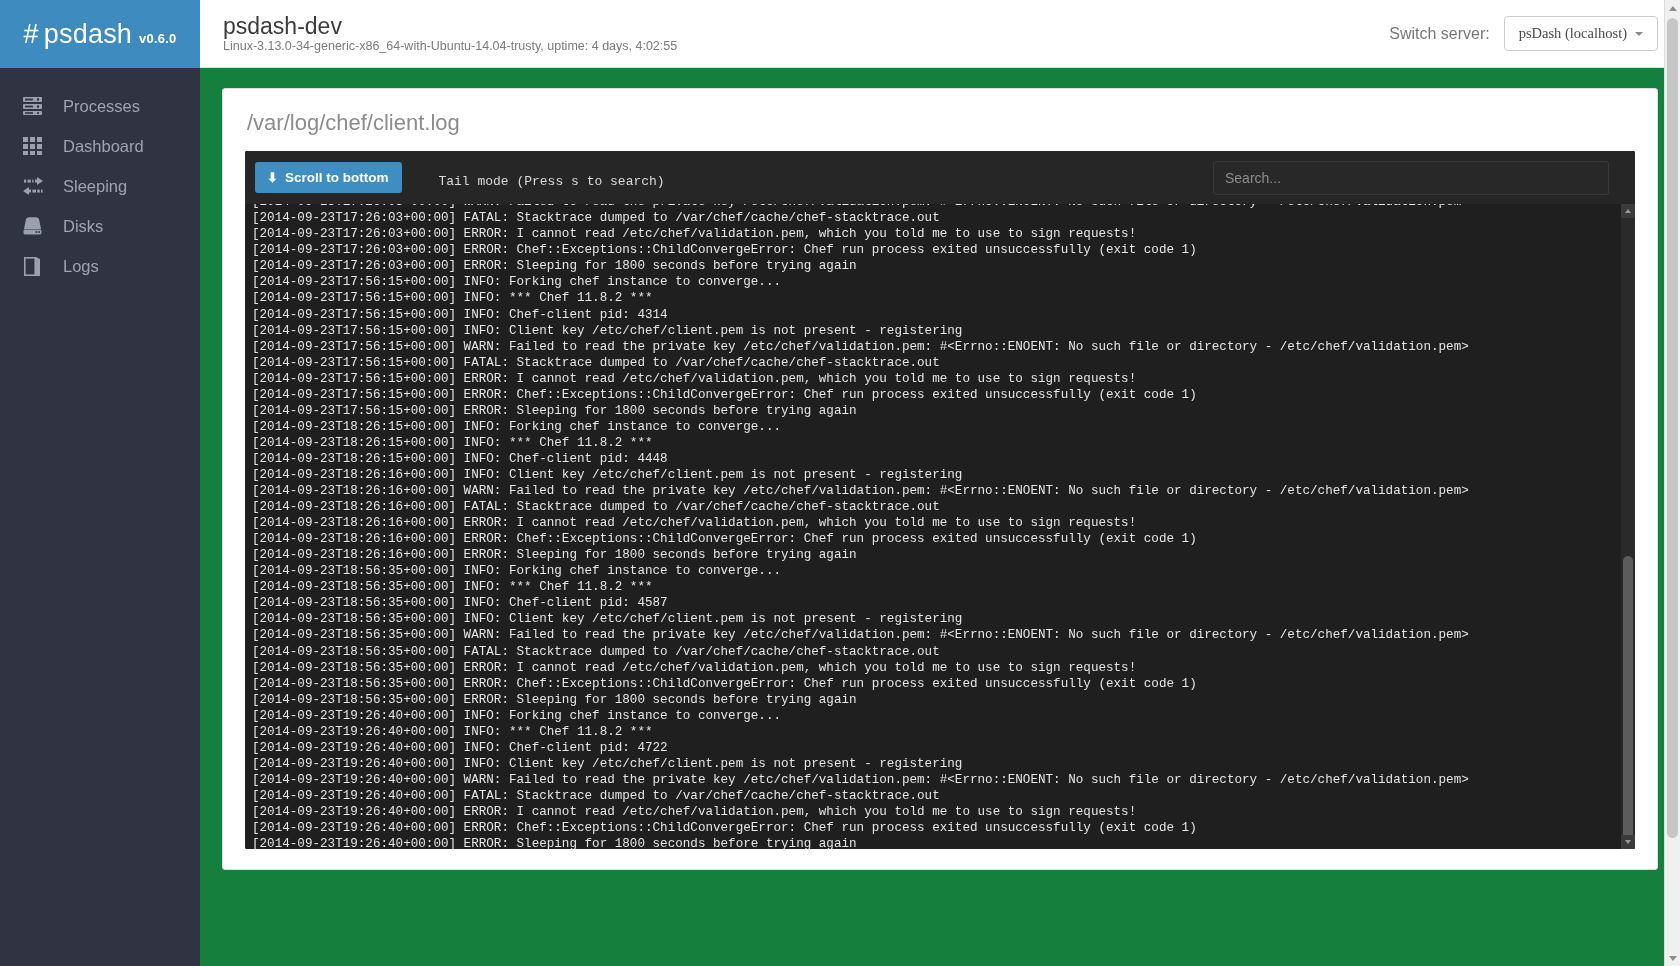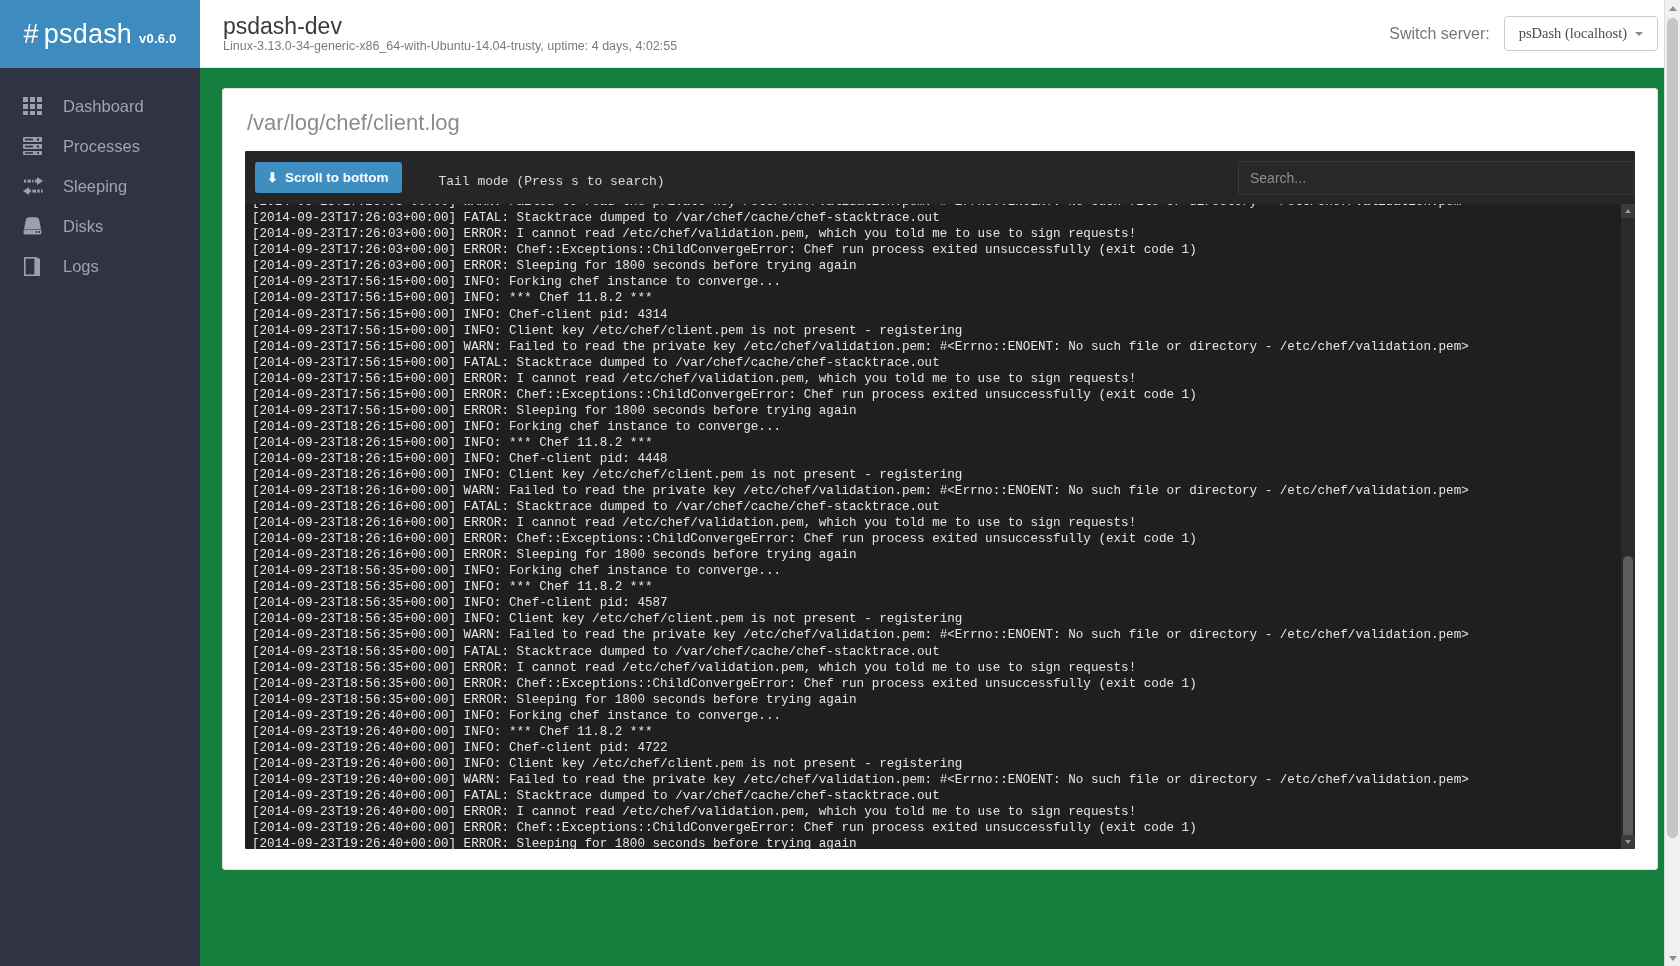--- a/index.html
+++ b/index.html
@@ -129,21 +129,21 @@
   }
   #scroll-bottom-btn .dl-arrow { margin-right: 7px; font-size: 13px; line-height: 1; }
   #tailmode {
     color: #dadada;
     font-family: "Liberation Mono", monospace;
     font-size: 13px;
     margin-left: 36px;
     white-space: nowrap;
     margin-top: 8px;
   }
-  #search-wrap { margin-left: auto; margin-right: 1px; }
+  #search-wrap { margin-left: auto; margin-right: 26px; }
   #search-input {
     width: 396px;
     background: #282828;
     border: 1px solid #3a3a3a;
     border-radius: 3px;
     color: #d8d8d8;
     font-size: 14px;
     padding: 8px 11px;
     font-family: "Liberation Sans", sans-serif;
     outline: none;
@@ -234,59 +234,59 @@
 
   <div id="sidebar">
 
     <div id="brand">
       <span class="hashmark">#</span>
       <span class="brandname">psdash</span>
       <span class="ver">v0.6.0</span>
     </div>
 
     <div class="nav">
+
+      <a class="nav-item">
+        <span class="nav-icon">
+          <svg width="22" height="20" viewBox="0 0 22 20">
+            <g fill="#9aa0ac">
+              <rect x="0" y="1" width="19" height="5" rx="1"></rect>
+              <rect x="0" y="8" width="19" height="5" rx="1"></rect>
+              <rect x="0" y="15" width="19" height="4" rx="1"></rect>
+            </g>
+            <g fill="#2f3342">
+              <circle cx="15" cy="3.5" r="1.2"></circle>
+                <circle cx="15" cy="10.5" r="1.2"></circle>
+                <circle cx="15" cy="17" r="1.1"></circle>
+              <rect x="2" y="2.6" width="8" height="1.8"></rect>
+                <rect x="2" y="9.6" width="8" height="1.8"></rect>
+                <rect x="2" y="16.2" width="8" height="1.6"></rect>
+            </g>
+          </svg>
+        </span>
+        <span class="nav-label">Processes</span>
+      </a>
 
       <a class="nav-item">
         <span class="nav-icon">
           <svg width="22" height="20" viewBox="0 0 22 20">
             <g fill="#9aa0ac">
               <rect x="0" y="1" width="5" height="5"></rect>
                 <rect x="7" y="1" width="5" height="5"></rect>
                 <rect x="14" y="1" width="5" height="5"></rect>
               <rect x="0" y="8" width="5" height="5"></rect>
                 <rect x="7" y="8" width="5" height="5"></rect>
                 <rect x="14" y="8" width="5" height="5"></rect>
               <rect x="0" y="15" width="5" height="4"></rect>
                 <rect x="7" y="15" width="5" height="4"></rect>
                 <rect x="14" y="15" width="5" height="4"></rect>
             </g>
           </svg>
         </span>
         <span class="nav-label">Dashboard</span>
-      </a>
-
-      <a class="nav-item">
-        <span class="nav-icon">
-          <svg width="22" height="20" viewBox="0 0 22 20">
-            <g fill="#9aa0ac">
-              <rect x="0" y="1" width="19" height="5" rx="1"></rect>
-              <rect x="0" y="8" width="19" height="5" rx="1"></rect>
-              <rect x="0" y="15" width="19" height="4" rx="1"></rect>
-            </g>
-            <g fill="#2f3342">
-              <circle cx="15" cy="3.5" r="1.2"></circle>
-                <circle cx="15" cy="10.5" r="1.2"></circle>
-                <circle cx="15" cy="17" r="1.1"></circle>
-              <rect x="2" y="2.6" width="8" height="1.8"></rect>
-                <rect x="2" y="9.6" width="8" height="1.8"></rect>
-                <rect x="2" y="16.2" width="8" height="1.6"></rect>
-            </g>
-          </svg>
-        </span>
-        <span class="nav-label">Processes</span>
       </a>
 
       <a class="nav-item">
         <span class="nav-icon">
           <svg width="24" height="20" viewBox="0 0 24 20">
             <g fill="#9aa0ac">
               <path d="M14 1 L20 5 L14 9 L14 6.6 L12 6.6 L12 3.4 L14 3.4 Z"></path>
               <rect x="1" y="3.6" width="2.2" height="3"></rect>
               <rect x="4.6" y="3.6" width="3.2" height="3"></rect>
               <rect x="9.2" y="3.6" width="1.4" height="3"></rect>

